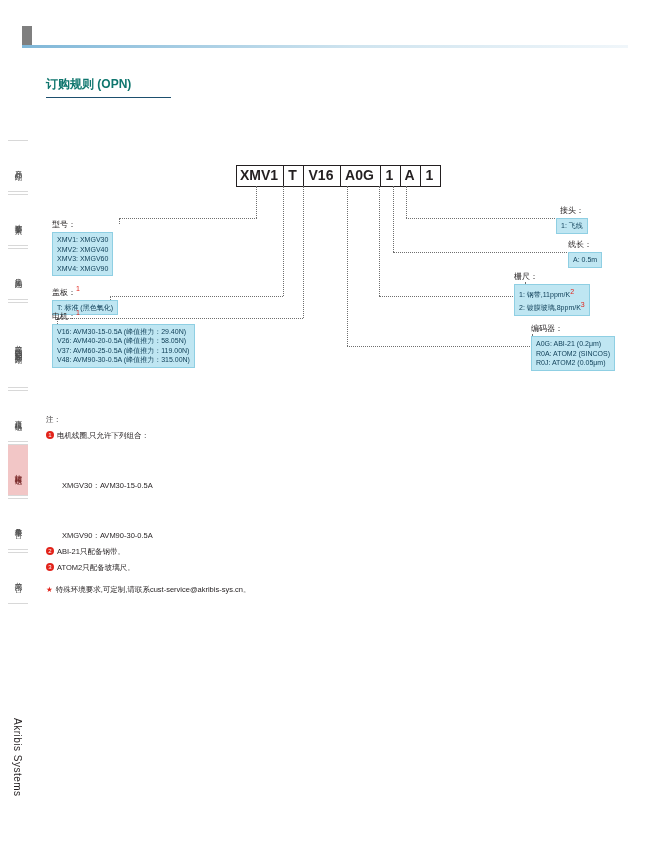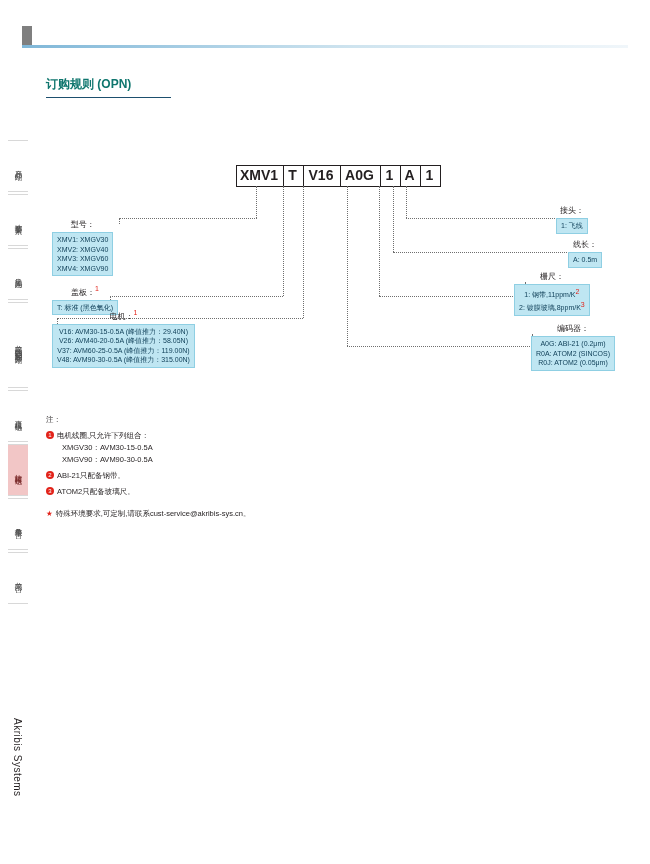--- a/index.html
+++ b/index.html
@@ -131,21 +131,20 @@
   .opn-cell:last-child {
     border-right: 1px solid #231f20;
   }
 
   
   .label {
     position: absolute;
     font-size: 7.5px;
     line-height: 10px;
     color: #231f20;
-    text-align: center;
   }
   .label .title {
     font-size: 8px;
     font-weight: normal;
     color: #231f20;
     margin-bottom: 2px;
     display: block;
   }
   .box {
     background: #bfe6f2;
@@ -179,21 +178,21 @@
   
   .notes {
     position: absolute;
     left: 46px;
     top: 414px;
     font-size: 7.5px;
     line-height: 12px;
     color: #231f20;
   }
   .notes .note-head { margin-bottom: 3px; }
-  .notes .indent { padding-left: 16px; }
+  .notes .indent { padding-left: 16px; margin-top: 38px; }
   .notes .red-num {
     display: inline-block;
     width: 8px;
     height: 8px;
     line-height: 8px;
     border-radius: 50%;
     background: #e2231a;
     color: #ffffff;
     font-size: 6px;
     text-align: center;

